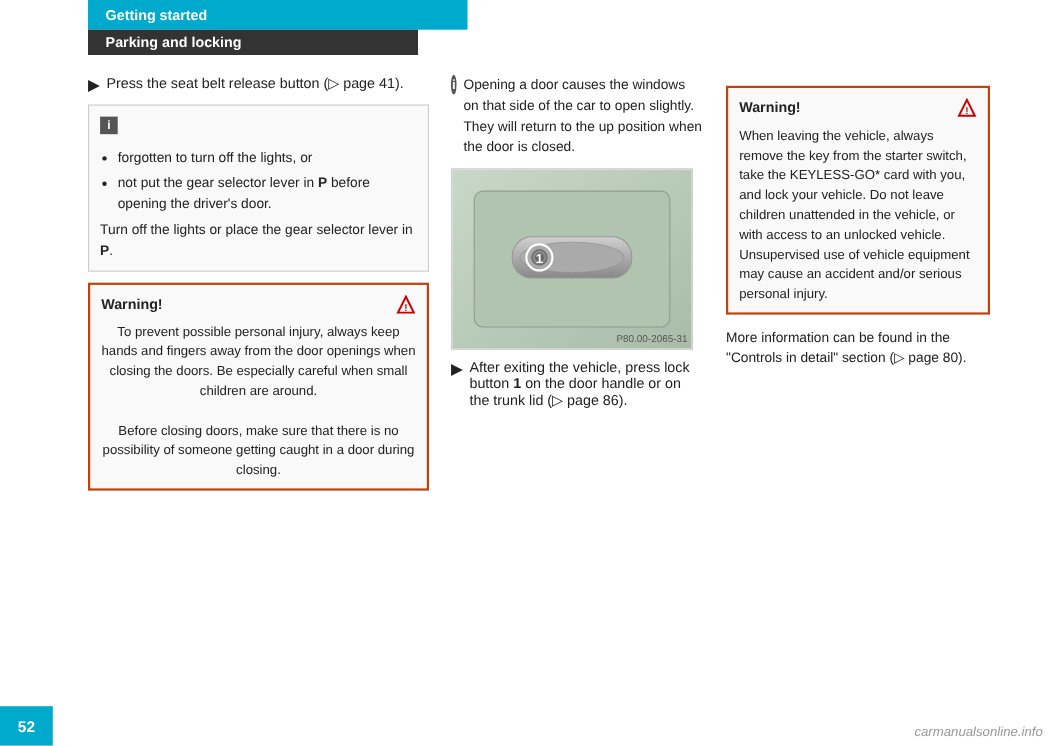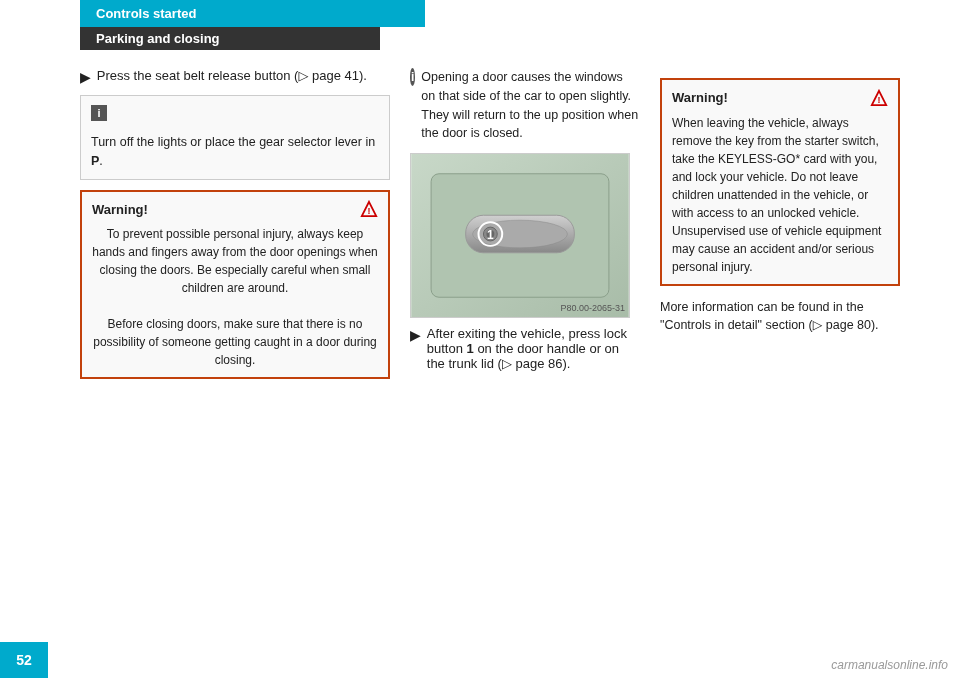--- a/index.html
+++ b/index.html
@@ -232,39 +232,43 @@
     .more-info-text {
       font-size: 12.5px;
       line-height: 1.5;
       margin-top: 12px;
     }
   </style>
 </head>
 <body>
 
 <div class="header-bar">
-  <span>Controls started</span>
+  <span>Getting started</span>
 </div>
 <div class="section-title">
-  <span>Parking and closing</span>
+  <span>Parking and locking</span>
 </div>
 
 <div class="main-content">
 
   <div class="left-col">
 
     <div class="arrow-item">
       <span class="arrow">▶</span>
       <span>
         Press the seat belt release button (▷ page 41).
       </span>
     </div>
 
     <div class="info-box">
       <div class="info-icon">i</div>
+      <ul class="bullet-list">
+        <li>forgotten to turn off the lights, or</li>
+        <li>not put the gear selector lever in <strong>P</strong> before opening the driver's door.</li>
+      </ul>
       <div class="turn-off-text">
         Turn off the lights or place the gear se­lector lever in <strong>P</strong>.
       </div>
     </div>
 
     <div class="warning-box">
       <div class="warning-header">
         <span>Warning!</span>
         <svg class="warning-triangle" viewBox="0 0 20 20">
           <polygon points="10,2 18,18 2,18" fill="none" stroke="#cc0000" stroke-width="2"></polygon>

